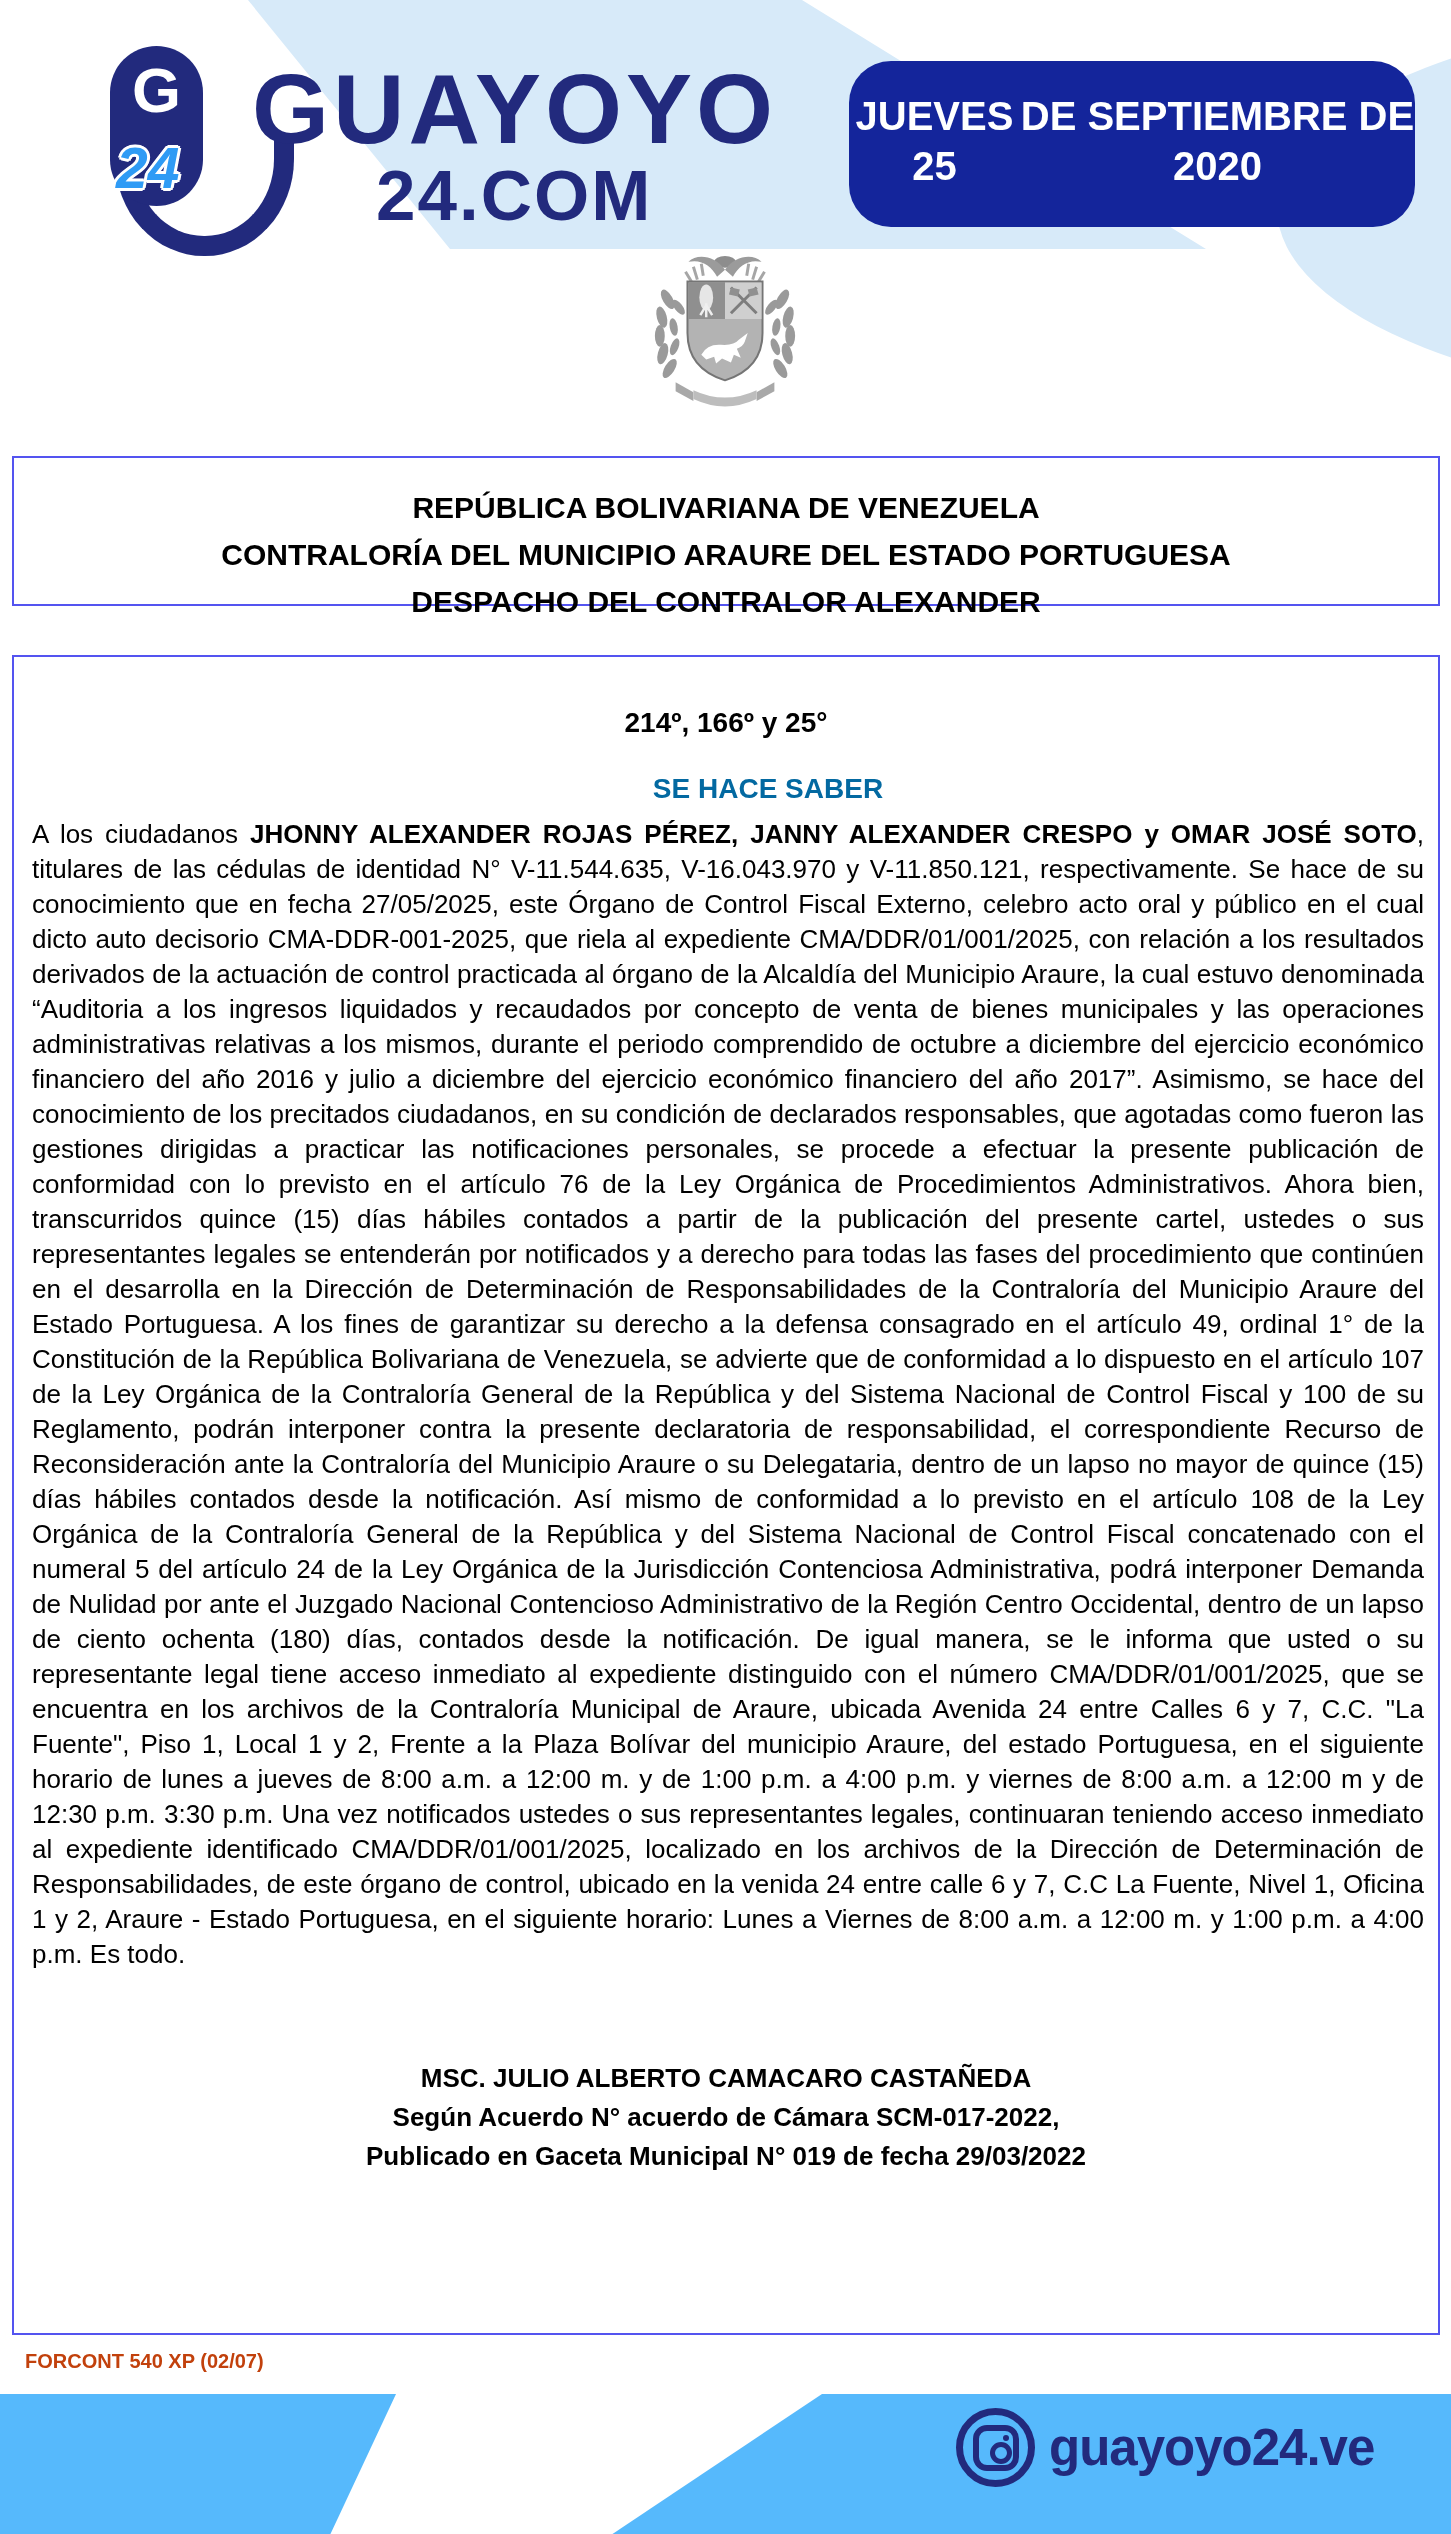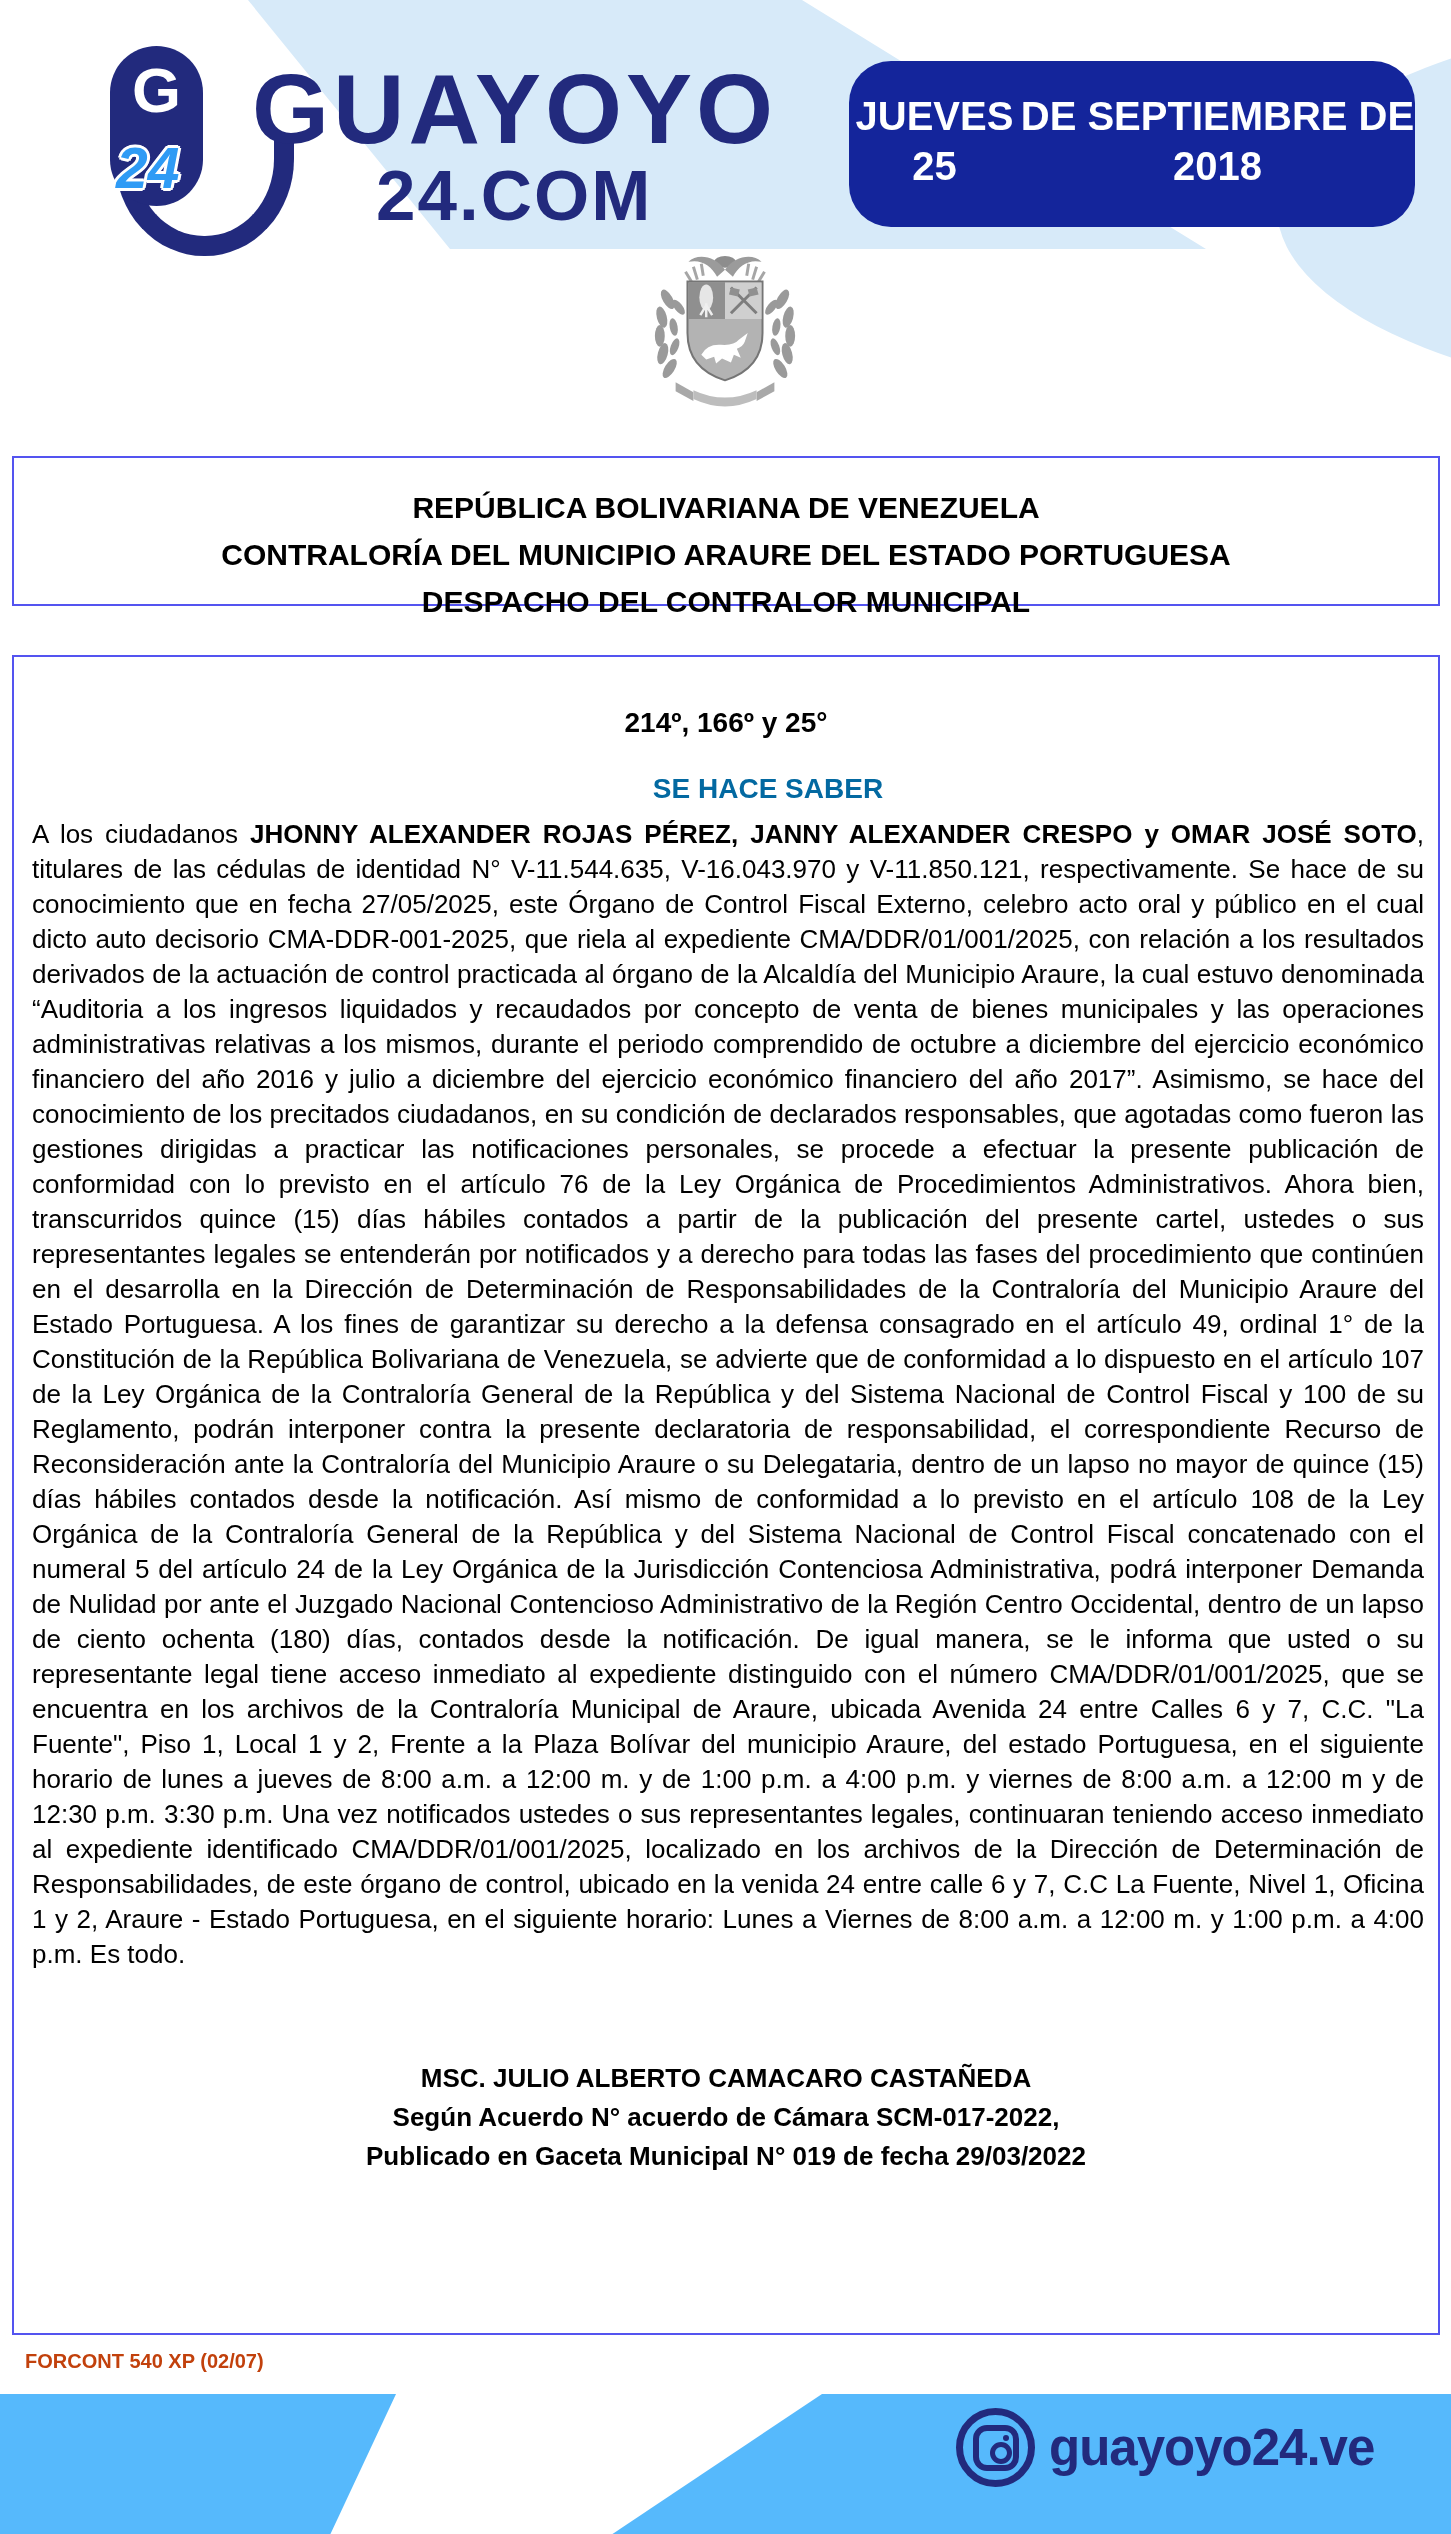--- a/index.html
+++ b/index.html
@@ -138,21 +138,21 @@
     <div class="logo-capsule">
       <span class="logo-g">G</span>
     </div>
     <span class="logo-24">24</span>
     <span class="logo-word">GUAYOYO</span>
     <span class="logo-domain">24.COM</span>
   </div>
 
   <div class="date-badge">
     <span>JUEVES 25</span>
-    <span>DE SEPTIEMBRE DE 2018</span>
+    <span>DE SEPTIEMBRE DE 2020</span>
   </div>
 
   <svg class="coa" viewBox="0 0 160 162">
     <ellipse cx="80" cy="14" rx="11" ry="6" fill="#8d8d8d"></ellipse>
     <path d="M80 22 C70 8 52 5 43 14 C56 11 66 18 72 29 Z" fill="#9b9b9b"></path>
     <path d="M80 22 C90 8 108 5 117 14 C104 11 94 18 88 29 Z" fill="#9b9b9b"></path>
     <path d="M40 24 l6 10 M48 19 l4 13 M112 19 l-4 13 M120 24 l-6 10 M56 16 l2 12 M104 16 l-2 12" stroke="#a6a6a6" stroke-width="3" fill="none"></path>
 
     <g fill="#9a9a9a">
       <ellipse cx="22" cy="52" rx="5" ry="11" transform="rotate(-30 22 52)"></ellipse>
@@ -191,21 +191,21 @@
 
     <path d="M30 136 l18 10 v9 l-18 -10 z" fill="#a8a8a8"></path>
     <path d="M130 136 l-18 10 v9 l18 -10 z" fill="#a8a8a8"></path>
     <path d="M48 144 q32 15 64 0 v9 q-32 15 -64 0 z" fill="#bdbdbd"></path>
   </svg>
 
 
   <div class="box1">
     <div>REPÚBLICA BOLIVARIANA DE VENEZUELA</div>
     <div>CONTRALORÍA DEL MUNICIPIO ARAURE DEL ESTADO PORTUGUESA</div>
-    <div>DESPACHO DEL CONTRALOR MUNICIPAL</div>
+    <div>DESPACHO DEL CONTRALOR ALEXANDER</div>
   </div>
 
   <div class="box2">
     <div class="anniv">214º, 166º y 25°</div>
     <div class="saber">SE HACE SABER</div>
     <div class="bodytext"><span>A los ciudadanos </span><span class="b">JHONNY ALEXANDER ROJAS PÉREZ, JANNY ALEXANDER CRESPO y OMAR JOSÉ SOTO</span><span>, titulares de las cédulas de identidad N° V-11.544.635, V-16.043.970 y V-11.850.121, respectivamente. Se hace de su conocimiento que en fecha 27/05/2025, este Órgano de Control Fiscal Externo, celebro acto oral y público en el cual dicto auto decisorio CMA-DDR-001-2025, que riela al expediente CMA/DDR/01/001/2025, con relación a los resultados derivados de la actuación de control practicada al órgano de la Alcaldía del Municipio Araure, la cual estuvo denominada “Auditoria a los ingresos liquidados y recaudados por concepto de venta de bienes municipales y las operaciones administrativas relativas a los mismos, durante el periodo comprendido de octubre a diciembre del ejercicio económico financiero del año 2016 y julio a diciembre del ejercicio económico financiero del año 2017”. Asimismo, se hace del conocimiento de los precitados ciudadanos, en su condición de declarados responsables, que agotadas como fueron las gestiones dirigidas a practicar las notificaciones personales, se procede a efectuar la presente publicación de conformidad con lo previsto en el artículo 76 de la Ley Orgánica de Procedimientos Administrativos. Ahora bien, transcurridos quince (15) días hábiles contados a partir de la publicación del presente cartel, ustedes o sus representantes legales se entenderán por notificados y a derecho para todas las fases del procedimiento que continúen en el desarrolla en la Dirección de  Determinación de Responsabilidades de la Contraloría del Municipio Araure del Estado Portuguesa. A los fines de garantizar su derecho a la defensa consagrado en el artículo 49, ordinal 1° de la Constitución de la República Bolivariana de Venezuela, se advierte que de conformidad a lo dispuesto en el artículo 107 de la Ley Orgánica de la Contraloría General de la República y del Sistema Nacional de Control Fiscal y 100 de su Reglamento, podrán interponer contra la presente declaratoria de responsabilidad, el correspondiente Recurso de Reconsideración ante la Contraloría del Municipio Araure o su Delegataria, dentro de un lapso no mayor de quince (15) días hábiles contados desde la notificación. Así mismo de conformidad a lo previsto en el artículo 108 de la Ley Orgánica de la Contraloría General de la República y del Sistema Nacional de Control Fiscal concatenado con el numeral 5 del artículo 24 de la Ley Orgánica de la Jurisdicción Contenciosa Administrativa, podrá interponer Demanda de Nulidad por ante el Juzgado Nacional Contencioso Administrativo de la Región Centro Occidental, dentro de un lapso de ciento ochenta (180) días, contados desde la notificación. De igual manera, se le informa que usted o su representante legal tiene acceso inmediato al expediente distinguido con el número CMA/DDR/01/001/2025, que se encuentra en los archivos de la Contraloría Municipal de Araure, ubicada Avenida 24 entre Calles 6 y 7, C.C. "La Fuente", Piso 1, Local 1 y 2, Frente a la Plaza Bolívar del municipio Araure, del estado Portuguesa, en el siguiente horario de lunes a jueves de 8:00 a.m. a 12:00 m. y de 1:00 p.m. a 4:00 p.m. y viernes de 8:00 a.m. a 12:00 m y de 12:30 p.m. 3:30 p.m.  Una vez notificados ustedes o sus representantes legales, continuaran teniendo acceso inmediato al expediente identificado  CMA/DDR/01/001/2025, localizado en los archivos de la Dirección de Determinación de Responsabilidades, de este órgano de control, ubicado en la venida 24 entre calle 6 y 7, C.C La Fuente, Nivel 1, Oficina 1 y 2,  Araure - Estado Portuguesa, en el siguiente horario: Lunes a Viernes de 8:00 a.m. a 12:00 m. y 1:00 p.m. a 4:00 p.m. Es todo.</span></div>
     <div class="signature">
       <div>MSC. JULIO ALBERTO CAMACARO CASTAÑEDA</div>
       <div>Según Acuerdo N° acuerdo de Cámara SCM-017-2022,</div>
       <div>Publicado en Gaceta Municipal N° 019 de fecha 29/03/2022</div>

